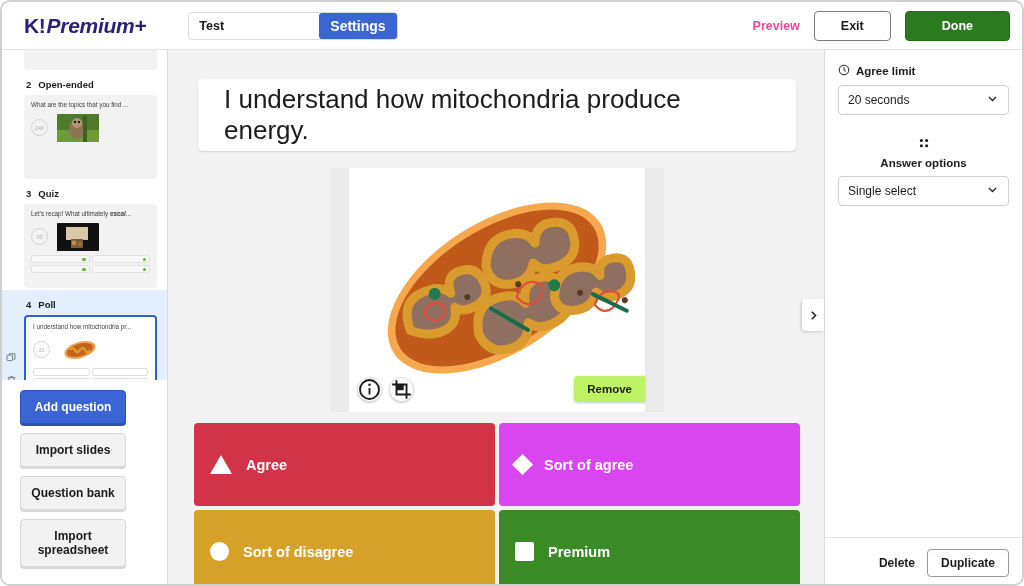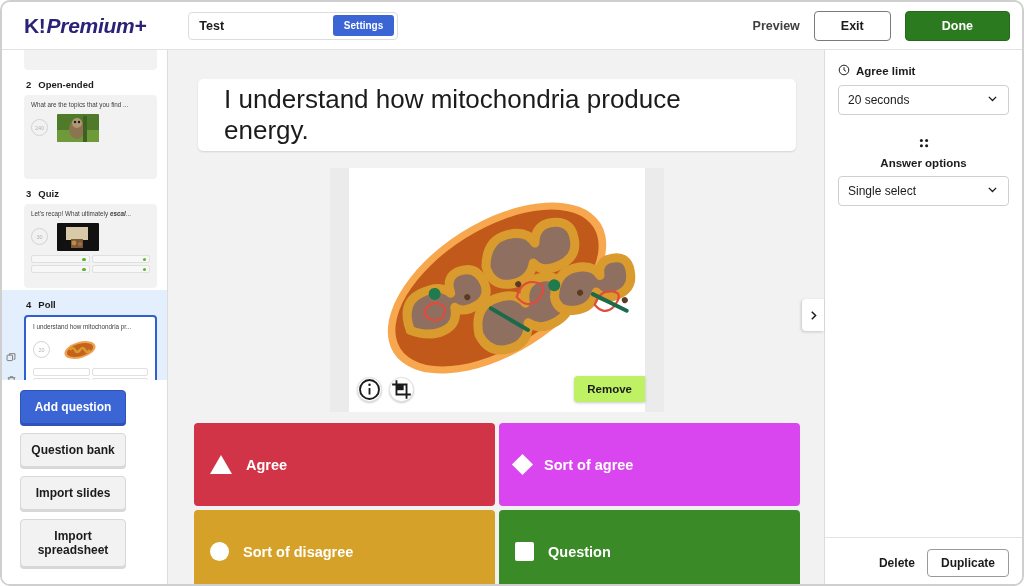--- a/index.html
+++ b/index.html
@@ -32,29 +32,29 @@
     background: #fff; border: 1px solid #dcdcdc; border-radius: 4px;
     display: flex; align-items: center; justify-content: space-between;
     padding: 0 3px 0 10px;
   }
   .titlewrap input {
     border: 0; outline: 0; font-size: 12.5px; font-weight: 700;
     color: #1b1b1b; width: 120px; font-family: "Liberation Sans", sans-serif;
   }
   .settings-btn {
     background: #3b64d4; color: #fff; border: 0; border-radius: 3px;
-    font-size: 10px; font-weight: 700; padding: 5px 11px; cursor: pointer;
+    font-size: 14px; font-weight: 700; padding: 5px 11px; cursor: pointer;
     font-family: "Liberation Sans", sans-serif;
   }
 
   .topright {
     margin-left: auto; display: flex; align-items: center; gap: 14px; margin-right: 16px;
   }
   .preview-link {
-    font-size: 12.5px; font-weight: 700; color: #404040; cursor: pointer;
+    font-size: 12.5px; font-weight: 700; color: #ec4899; cursor: pointer;
   }
   .exit-btn {
     background: #fff; border: 1.5px solid #7a7a7a; border-radius: 4px;
     font-size: 12.5px; font-weight: 700; color: #1b1b1b;
     padding: 7px 26px; cursor: pointer; font-family: "Liberation Sans", sans-serif;
   }
   .done-btn {
     background: #2c7a20; border: 1.5px solid #256a1b; border-radius: 4px;
     font-size: 12.5px; font-weight: 700; color: #fff;
     padding: 7px 36px; cursor: pointer; font-family: "Liberation Sans", sans-serif;
@@ -328,22 +328,22 @@
             <div></div>
             <div></div>
             <div></div>
           </div>
         </div>
       </div>
     </div>
 
     <div class="sidebar-btns">
       <div class="sb-btn primary">Add question</div>
+      <div class="sb-btn ghost">Import slides</div>
       <div class="sb-btn ghost">Question bank</div>
-      <div class="sb-btn ghost">Import slides</div>
       <div class="sb-btn ghost">Import spreadsheet</div>
     </div>
   </div>
 
   <div class="canvas">
 
     <div class="question-card">
       <div class="qtext">I understand how mitochondria produce energy.</div>
     </div>
 
@@ -403,21 +403,21 @@
       <div class="ans" style="background:#d946ef">
         <span class="shape dia"></span>
         <span class="lbl">Sort of agree</span>
       </div>
       <div class="ans" style="background:#d5a128">
         <span class="shape cir"></span>
         <span class="lbl">Sort of disagree</span>
       </div>
       <div class="ans" style="background:#3a8a27">
         <span class="shape sqr"></span>
-        <span class="lbl">Question</span>
+        <span class="lbl">Premium</span>
       </div>
     </div>
   </div>
 
   <div class="collapse-tab">
     <svg width="11" height="11" viewBox="0 0 16 16" fill="none" stroke="#1b1b1b" stroke-width="2.2">
       <path d="M5.5 2.5L11 8l-5.5 5.5"></path>
     </svg>
   </div>
 

